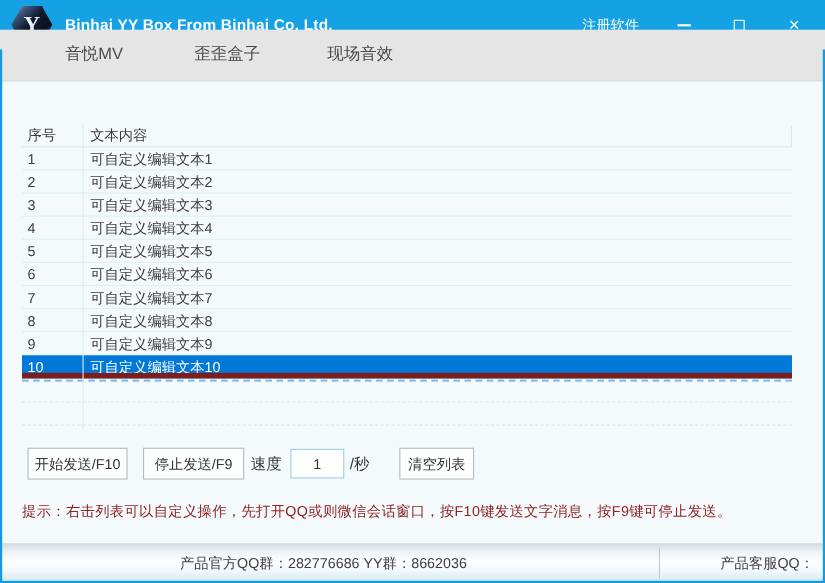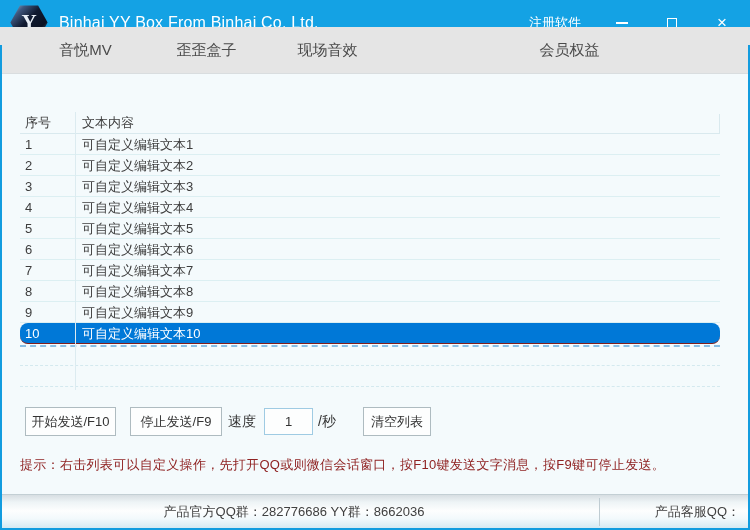--- a/index.html
+++ b/index.html
@@ -6,21 +6,21 @@
   *{box-sizing:border-box;font-family:"Liberation Sans","DejaVu Sans",sans-serif;}
   .stage{position:relative;width:750px;height:530px;background:#F4FAFC;overflow:hidden;}
 
   
   .titlebar{position:absolute;left:0;top:0;width:750px;height:45px;background:#14A2E4;}
   .logo{position:absolute;left:10px;top:4px;width:38px;height:37px;
         clip-path:polygon(26% 4%,74% 4%,99% 50%,74% 96%,26% 96%,1% 50%);
         background:linear-gradient(135deg,#aed6f0 0%,#40577e 22%,#101a30 45%,#0a1122 72%,#7a9cc4 100%);
         display:flex;align-items:center;justify-content:center;}
   .logo span{color:#e8eef6;font-family:"Liberation Serif","DejaVu Serif",serif;font-size:21px;font-weight:bold;line-height:1;}
-  .win-title{position:absolute;left:59px;top:0;height:45px;line-height:45px;color:#fff;font-size:16px;letter-spacing:.2px;}
+  .win-title{position:absolute;left:59px;top:0;height:45px;line-height:45px;color:#fff;font-size:14px;letter-spacing:.2px;font-weight:bold;}
   .reg-link{position:absolute;left:529px;top:0;height:45px;line-height:45px;color:#fff;font-size:13px;cursor:pointer;}
   .win-btn{position:absolute;top:0;width:32px;height:45px;display:flex;align-items:center;justify-content:center;color:#fff;cursor:pointer;}
   .win-btn.min{left:606px;} .win-btn.max{left:656px;} .win-btn.close{left:706px;font-size:17px;}
   .glyph-min{width:12px;height:2px;background:#fff;}
   .glyph-max{width:10px;height:10px;border:1px solid #fff;background:transparent;}
 
   
   .tabbar{position:absolute;left:0;top:27px;width:750px;height:47px;background:#e5e5e5;border-bottom:1px solid #D9DDDF;}
   .tab{position:absolute;top:0;width:121px;height:46px;line-height:46px;text-align:center;
        color:#4A4A4A;font-size:15px;cursor:pointer;}
@@ -30,21 +30,21 @@
   
   .content{position:absolute;left:0;top:92px;width:750px;height:402px;background:#F4FAFC;}
   .thead{position:absolute;left:20px;top:20px;width:700px;height:22px;border-bottom:1px solid #D9E9EE;}
   .thead .c-idx,.trow .c-idx{position:absolute;left:5px;top:0;width:48px;height:100%;line-height:21px;font-size:13px;color:#3D3D3D;overflow:hidden;}
   .thead .c-idx{line-height:22px;}
   .thead .c-txt,.trow .c-txt{position:absolute;left:62px;top:0;right:12px;height:100%;line-height:21px;font-size:13px;color:#3D3D3D;overflow:hidden;}
   .thead .c-txt{line-height:22px;}
   .thead-vline{position:absolute;left:699px;top:2px;width:1px;height:20px;background:#D9E9EE;}
   .rows{position:absolute;left:20px;top:42px;width:700px;}
   .trow{position:relative;width:700px;height:21px;border-bottom:1px solid #DCEFF2;cursor:default;}
-  .trow.selected{background:#0078D7;border-bottom:1px solid #7f1d1d;border-radius:8px;}
+  .trow.selected{background:#0078D7;border-bottom:5px solid #7f1d1d;}
   .trow.selected .c-idx,.trow.selected .c-txt{color:#fff;}
   .focus-dash{position:absolute;left:20px;top:253px;width:700px;height:0;border-top:2px dashed rgba(47,140,210,.55);}
   .empty-row{position:absolute;left:20px;width:700px;height:0;border-top:1px dashed #D4E9EF;}
   .empty-row.r1{top:273px;} .empty-row.r2{top:294px;}
   .col-vline{position:absolute;left:75px;top:20px;width:1px;height:278px;background:#DCEBF0;}
 
   
   .btn{position:absolute;top:315px;height:29px;background:#FDFEFE;border:1px solid #AEBBC0;
        font-size:13px;color:#333;text-align:center;cursor:pointer;padding:0;}
   .btn-start{left:25px;width:91px;} .btn-stop{left:130px;width:92px;} .btn-clear{left:363px;width:68px;}
@@ -88,21 +88,20 @@
       </div>
     <div class="win-btn close">
         <span>×</span>
       </div>
   </div>
 
   <div class="tabbar" id="tabbar">
       <div class="tab" style="left: 25px;"><span>音悦MV</span></div>
       <div class="tab" style="left: 146px;"><span>歪歪盒子</span></div>
       <div class="tab" style="left: 267px;"><span>现场音效</span></div>
-      <div class="tab" style="left: 509px;"><span>会员权益</span></div>
     </div>
 
   <div class="content">
     <div class="thead">
       <span class="c-idx">序号</span>
       <span class="c-txt">文本内容</span>
       <span class="thead-vline"></span>
     </div>
     <div class="rows" id="rows">
         <div class="trow">

